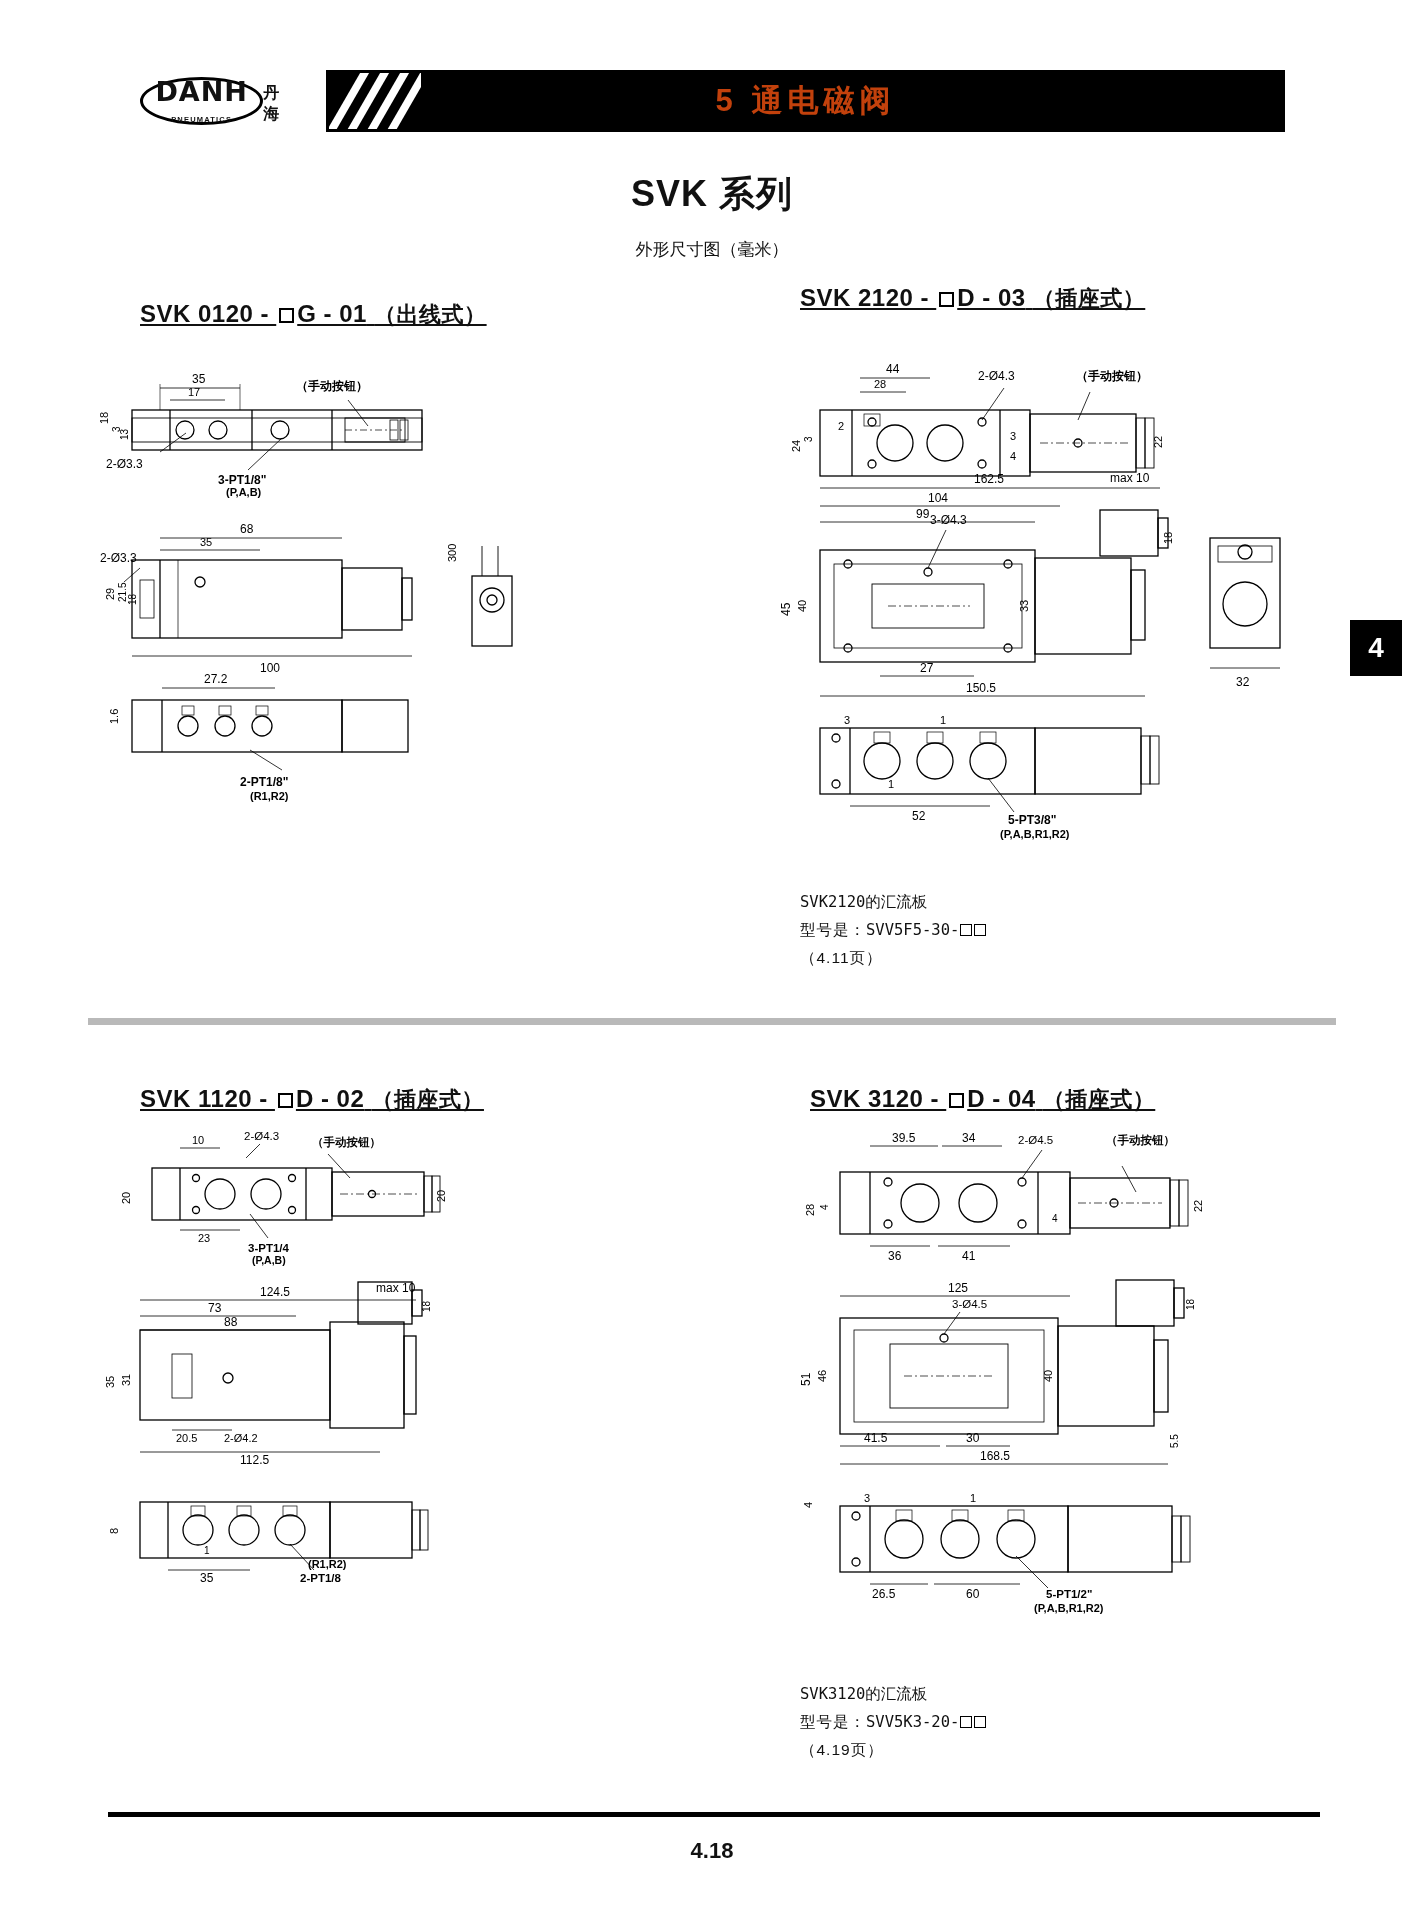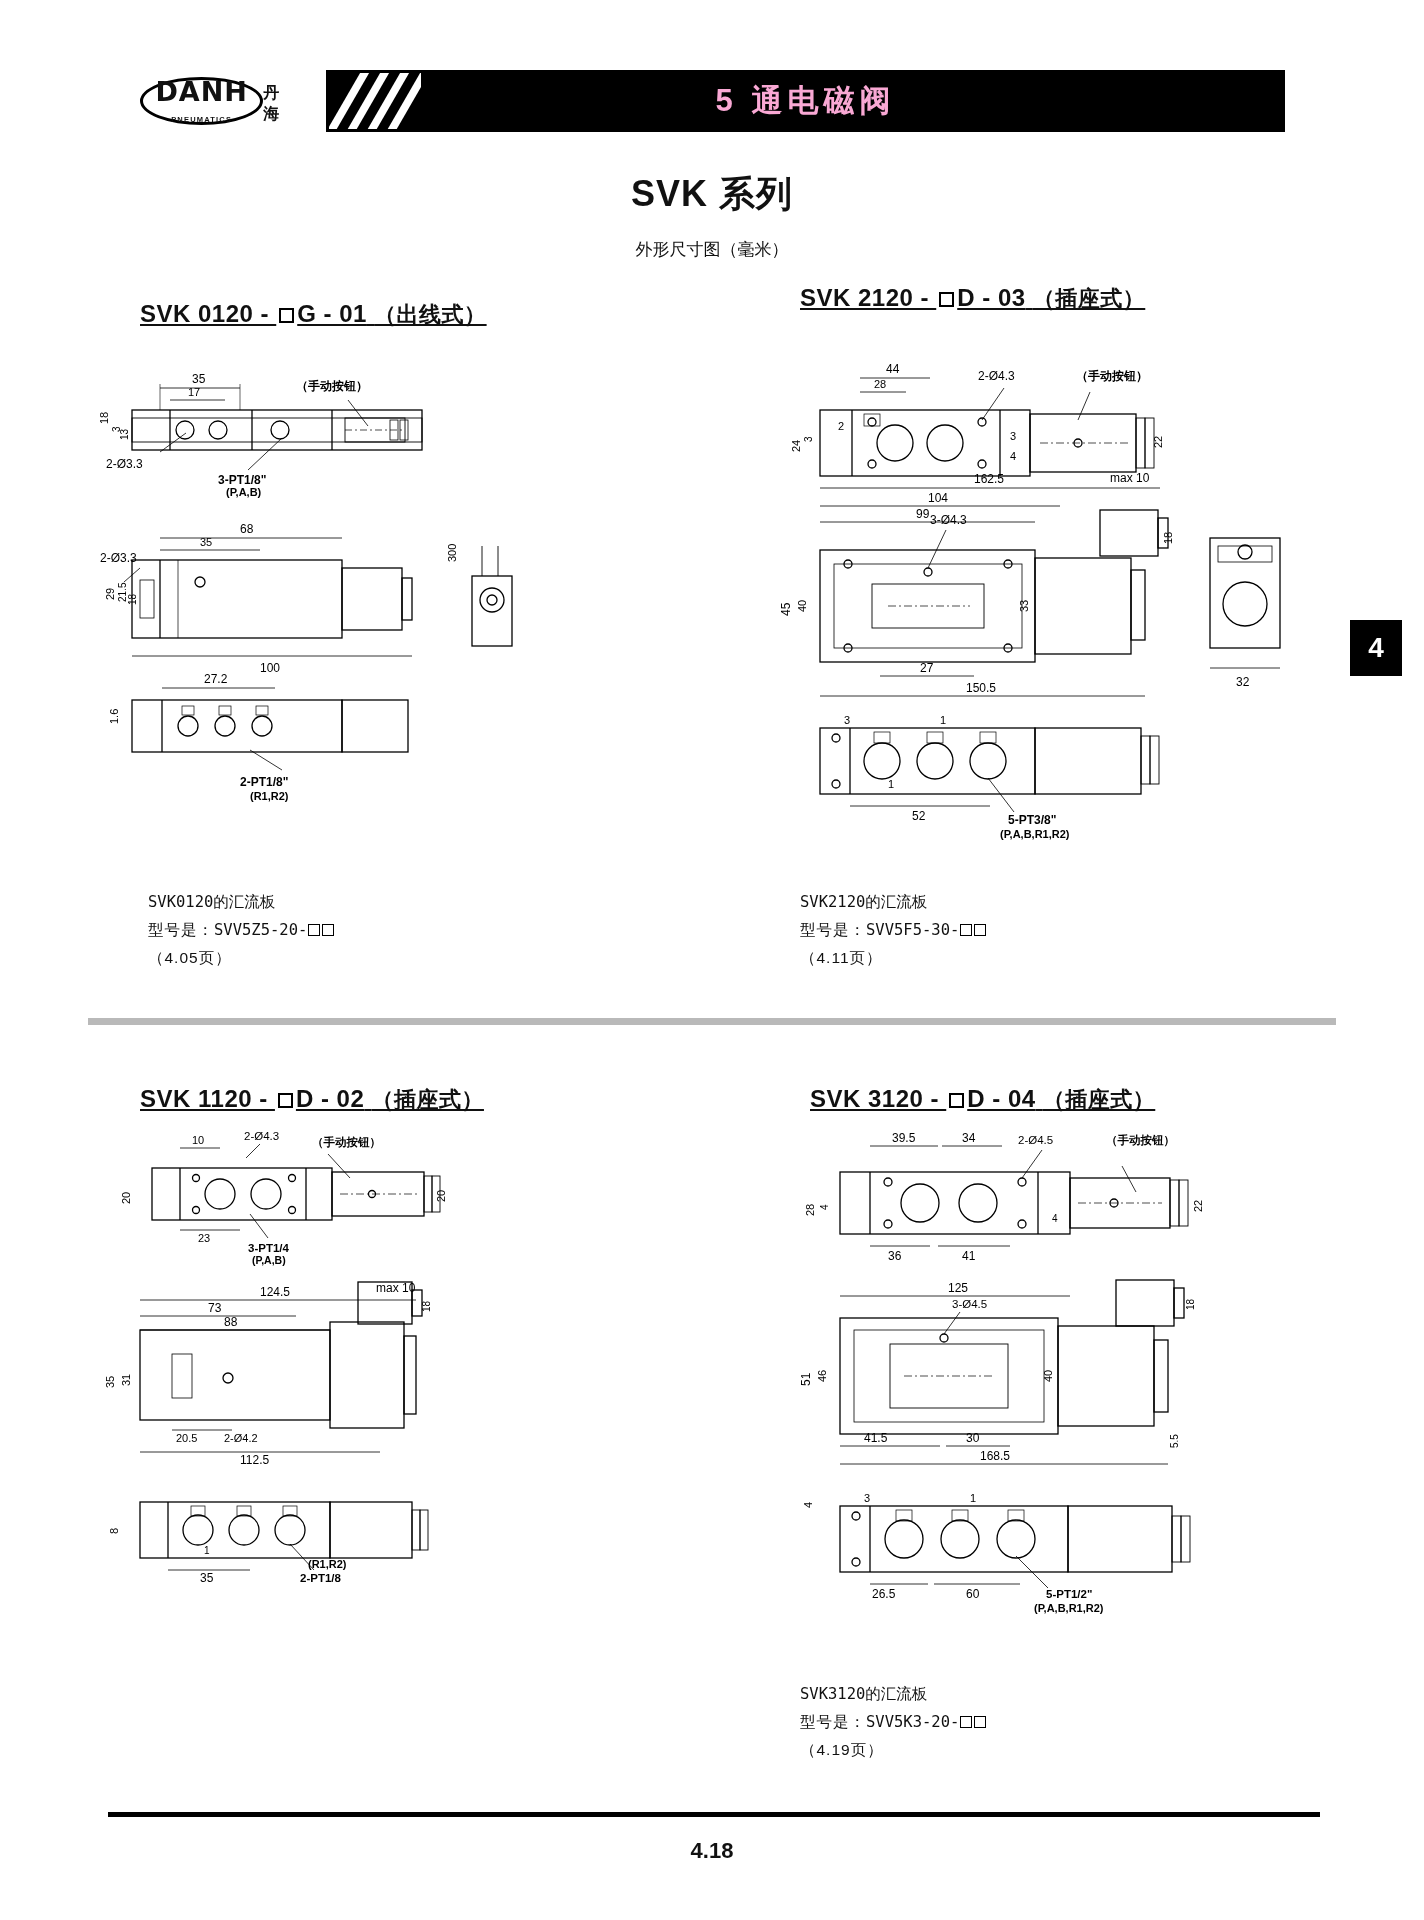--- a/index.html
+++ b/index.html
@@ -44,21 +44,21 @@
   }
   .hatch {
     width:92px; height:100%; position:relative; background:#000; overflow:hidden;
     flex:0 0 auto;
   }
   .hatch span {
     position:absolute; top:-20px; width:9px; height:120px; background:#fff;
     transform:skewX(-30deg);
   }
   .header-title {
-    flex:1 1 auto; text-align:center; color:#f9a8d4; font-size:31px; font-weight:bold;
+    flex:1 1 auto; text-align:center; color:#c2410c; font-size:31px; font-weight:bold;
     letter-spacing:5px; padding-right:92px;
   }
 
   
   .series-title {
     position:absolute; top:170px; left:0; width:1424px; text-align:center;
     font-size:36px; font-weight:bold; letter-spacing:1px;
   }
   .series-sub {
     position:absolute; top:238px; left:0; width:1424px; text-align:center;
@@ -220,25 +220,20 @@
         <line x1="62" y1="388" x2="175" y2="388" stroke-width="0.8"></line>
         <text x="104" y="383" font-size="12" stroke="none" fill="#000">27.2</text>
         <text x="18" y="424" font-size="11" stroke="none" fill="#000" transform="rotate(-90 18 424)">1.6</text>
         <line x1="150" y1="450" x2="182" y2="470" stroke-width="0.8"></line>
         <text x="140" y="486" font-size="12" stroke="none" fill="#000" font-weight="bold">2-PT1/8"</text>
         <text x="150" y="500" font-size="11" stroke="none" fill="#000" font-weight="bold">(R1,R2)</text>
       </g>
     </svg>
   </div>
 
-  <div style="position:absolute;left:148px;top:888px;" class="caption">
-    <div><span class="mono">SVK0120的汇流板</span></div>
-    <div><span>型号是：</span><span class="mono">SVV5Z5-20-</span><span class="sq"></span><span class="sq"></span></div>
-    <div><span>（4.05页）</span></div>
-  </div>
 
   <div style="position:absolute;left:800px;top:284px;">
     <div class="blk-title">
       <span>SVK 2120 - </span><span class="sq"></span><span>D - 03</span>
       <span class="paren">（插座式）</span>
     </div>
   </div>
 
   <div class="draw q-tr">
     <svg width="600" height="560" viewBox="0 0 600 560">

